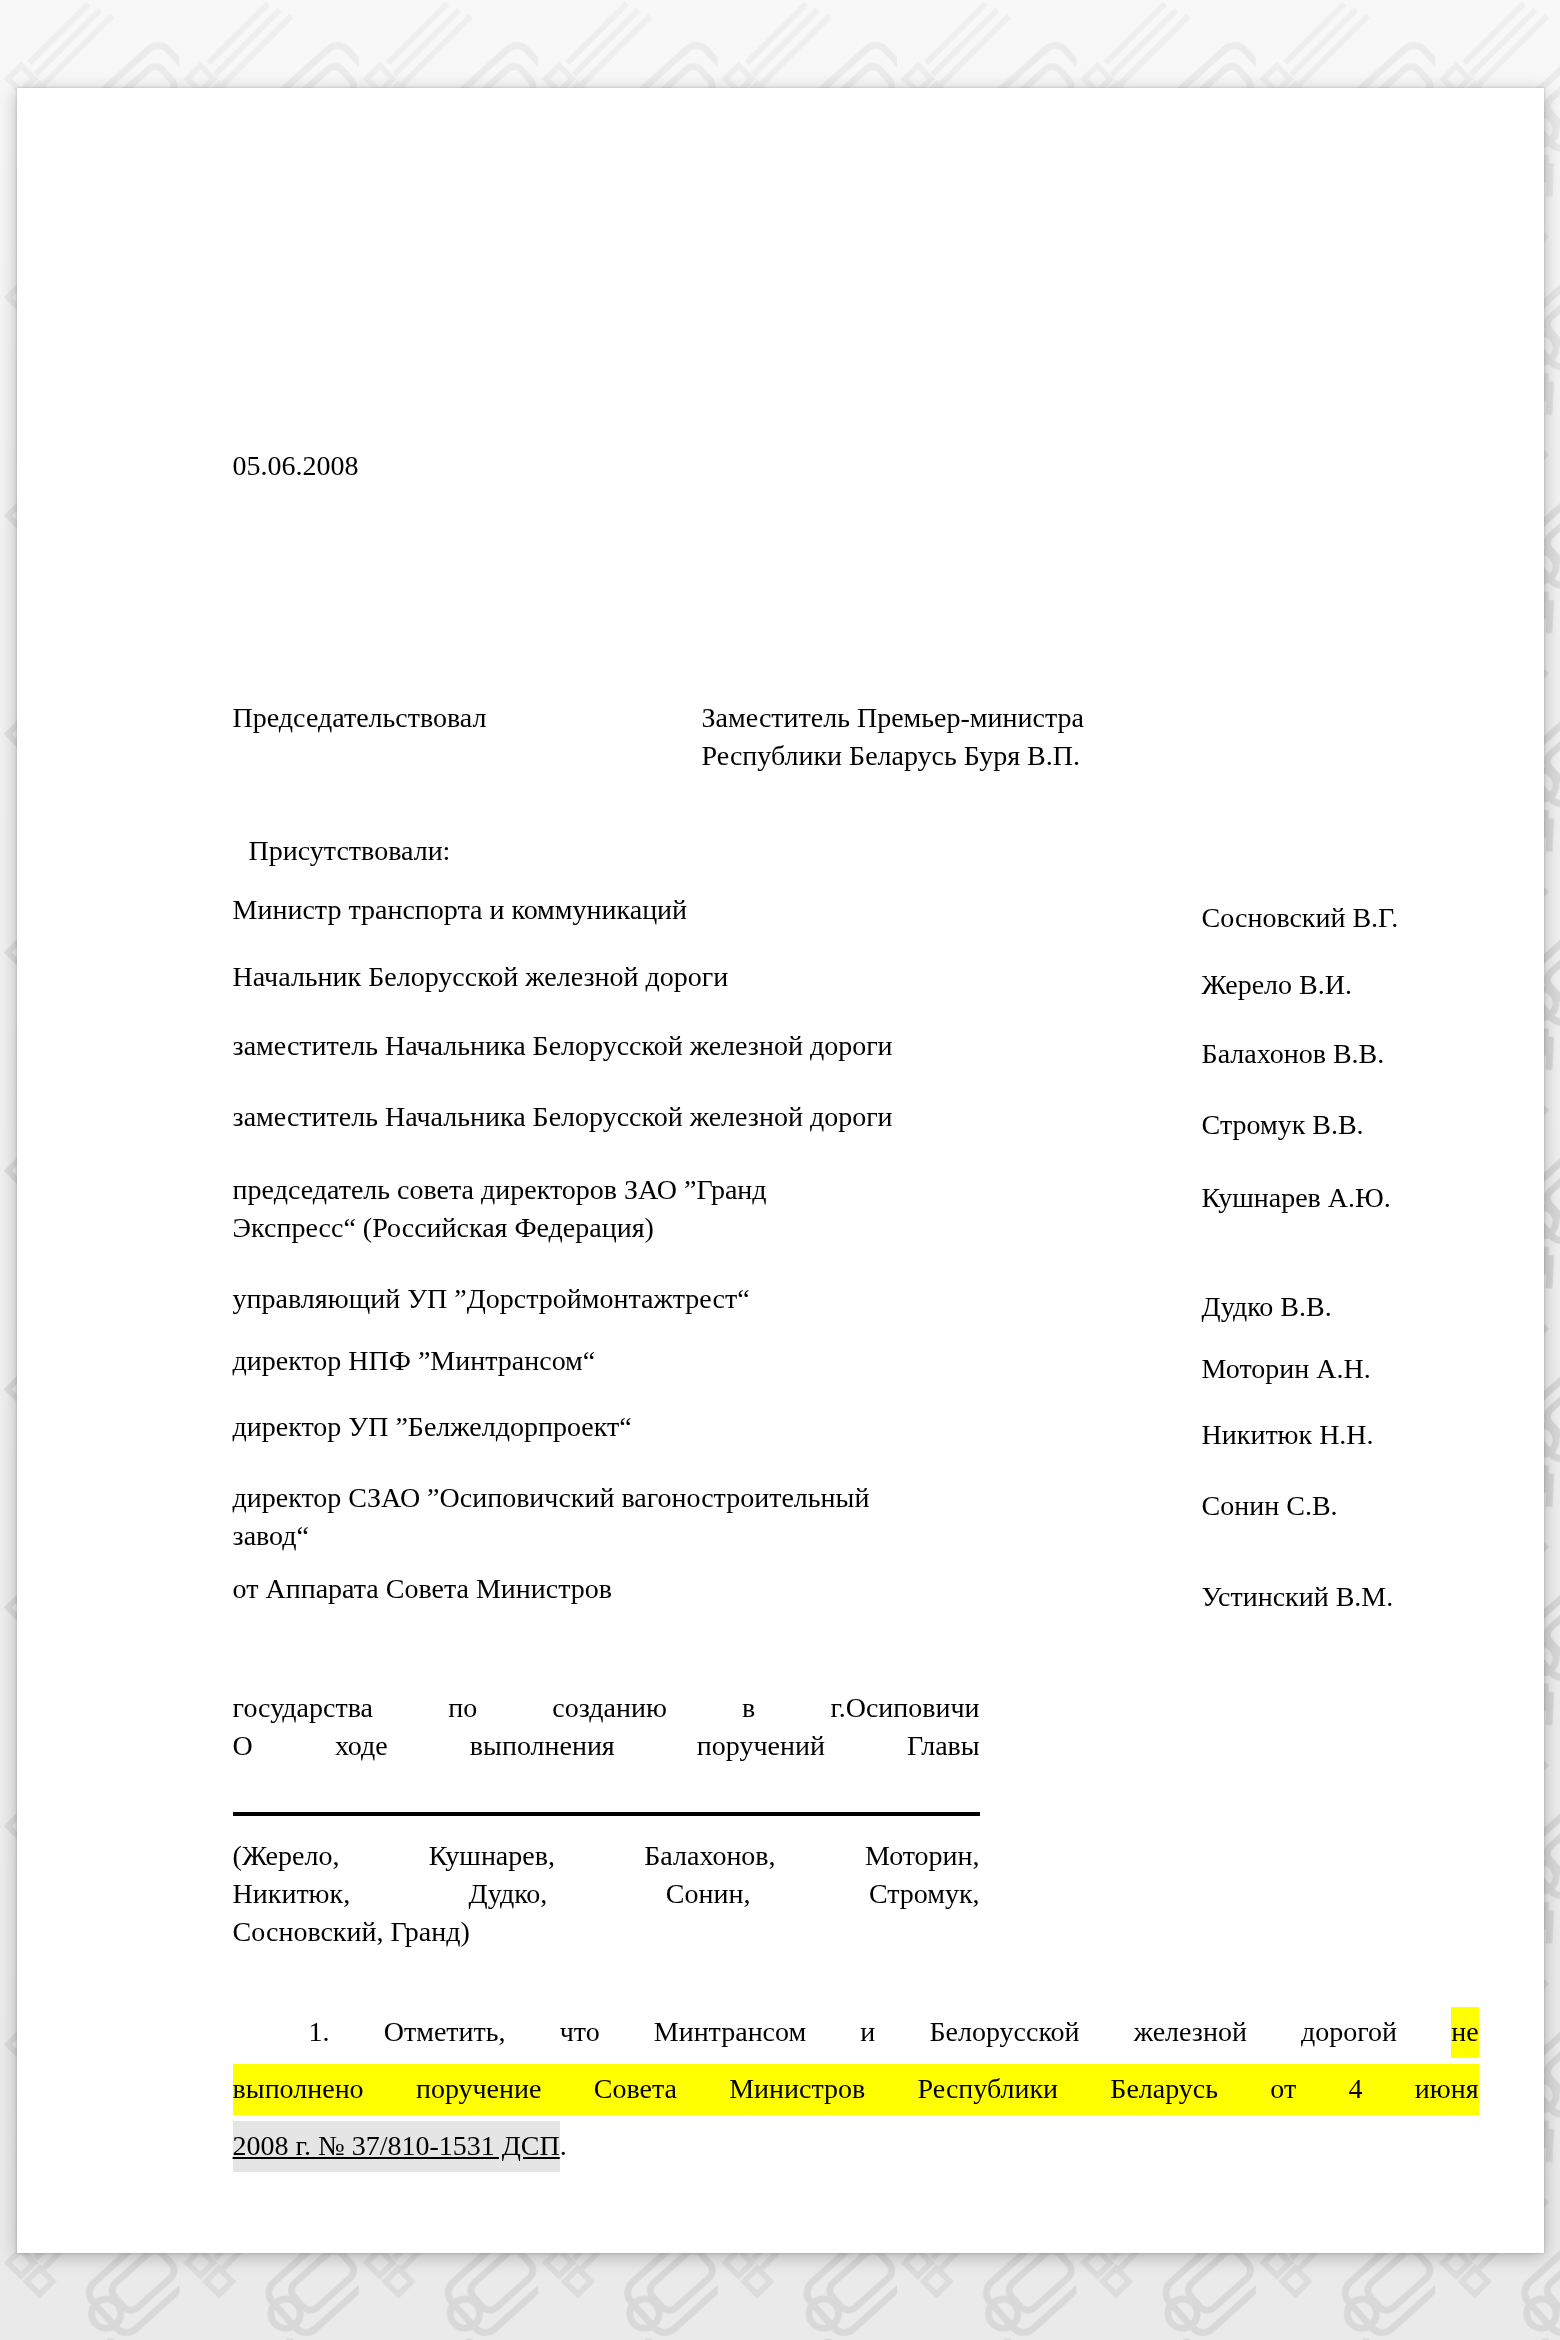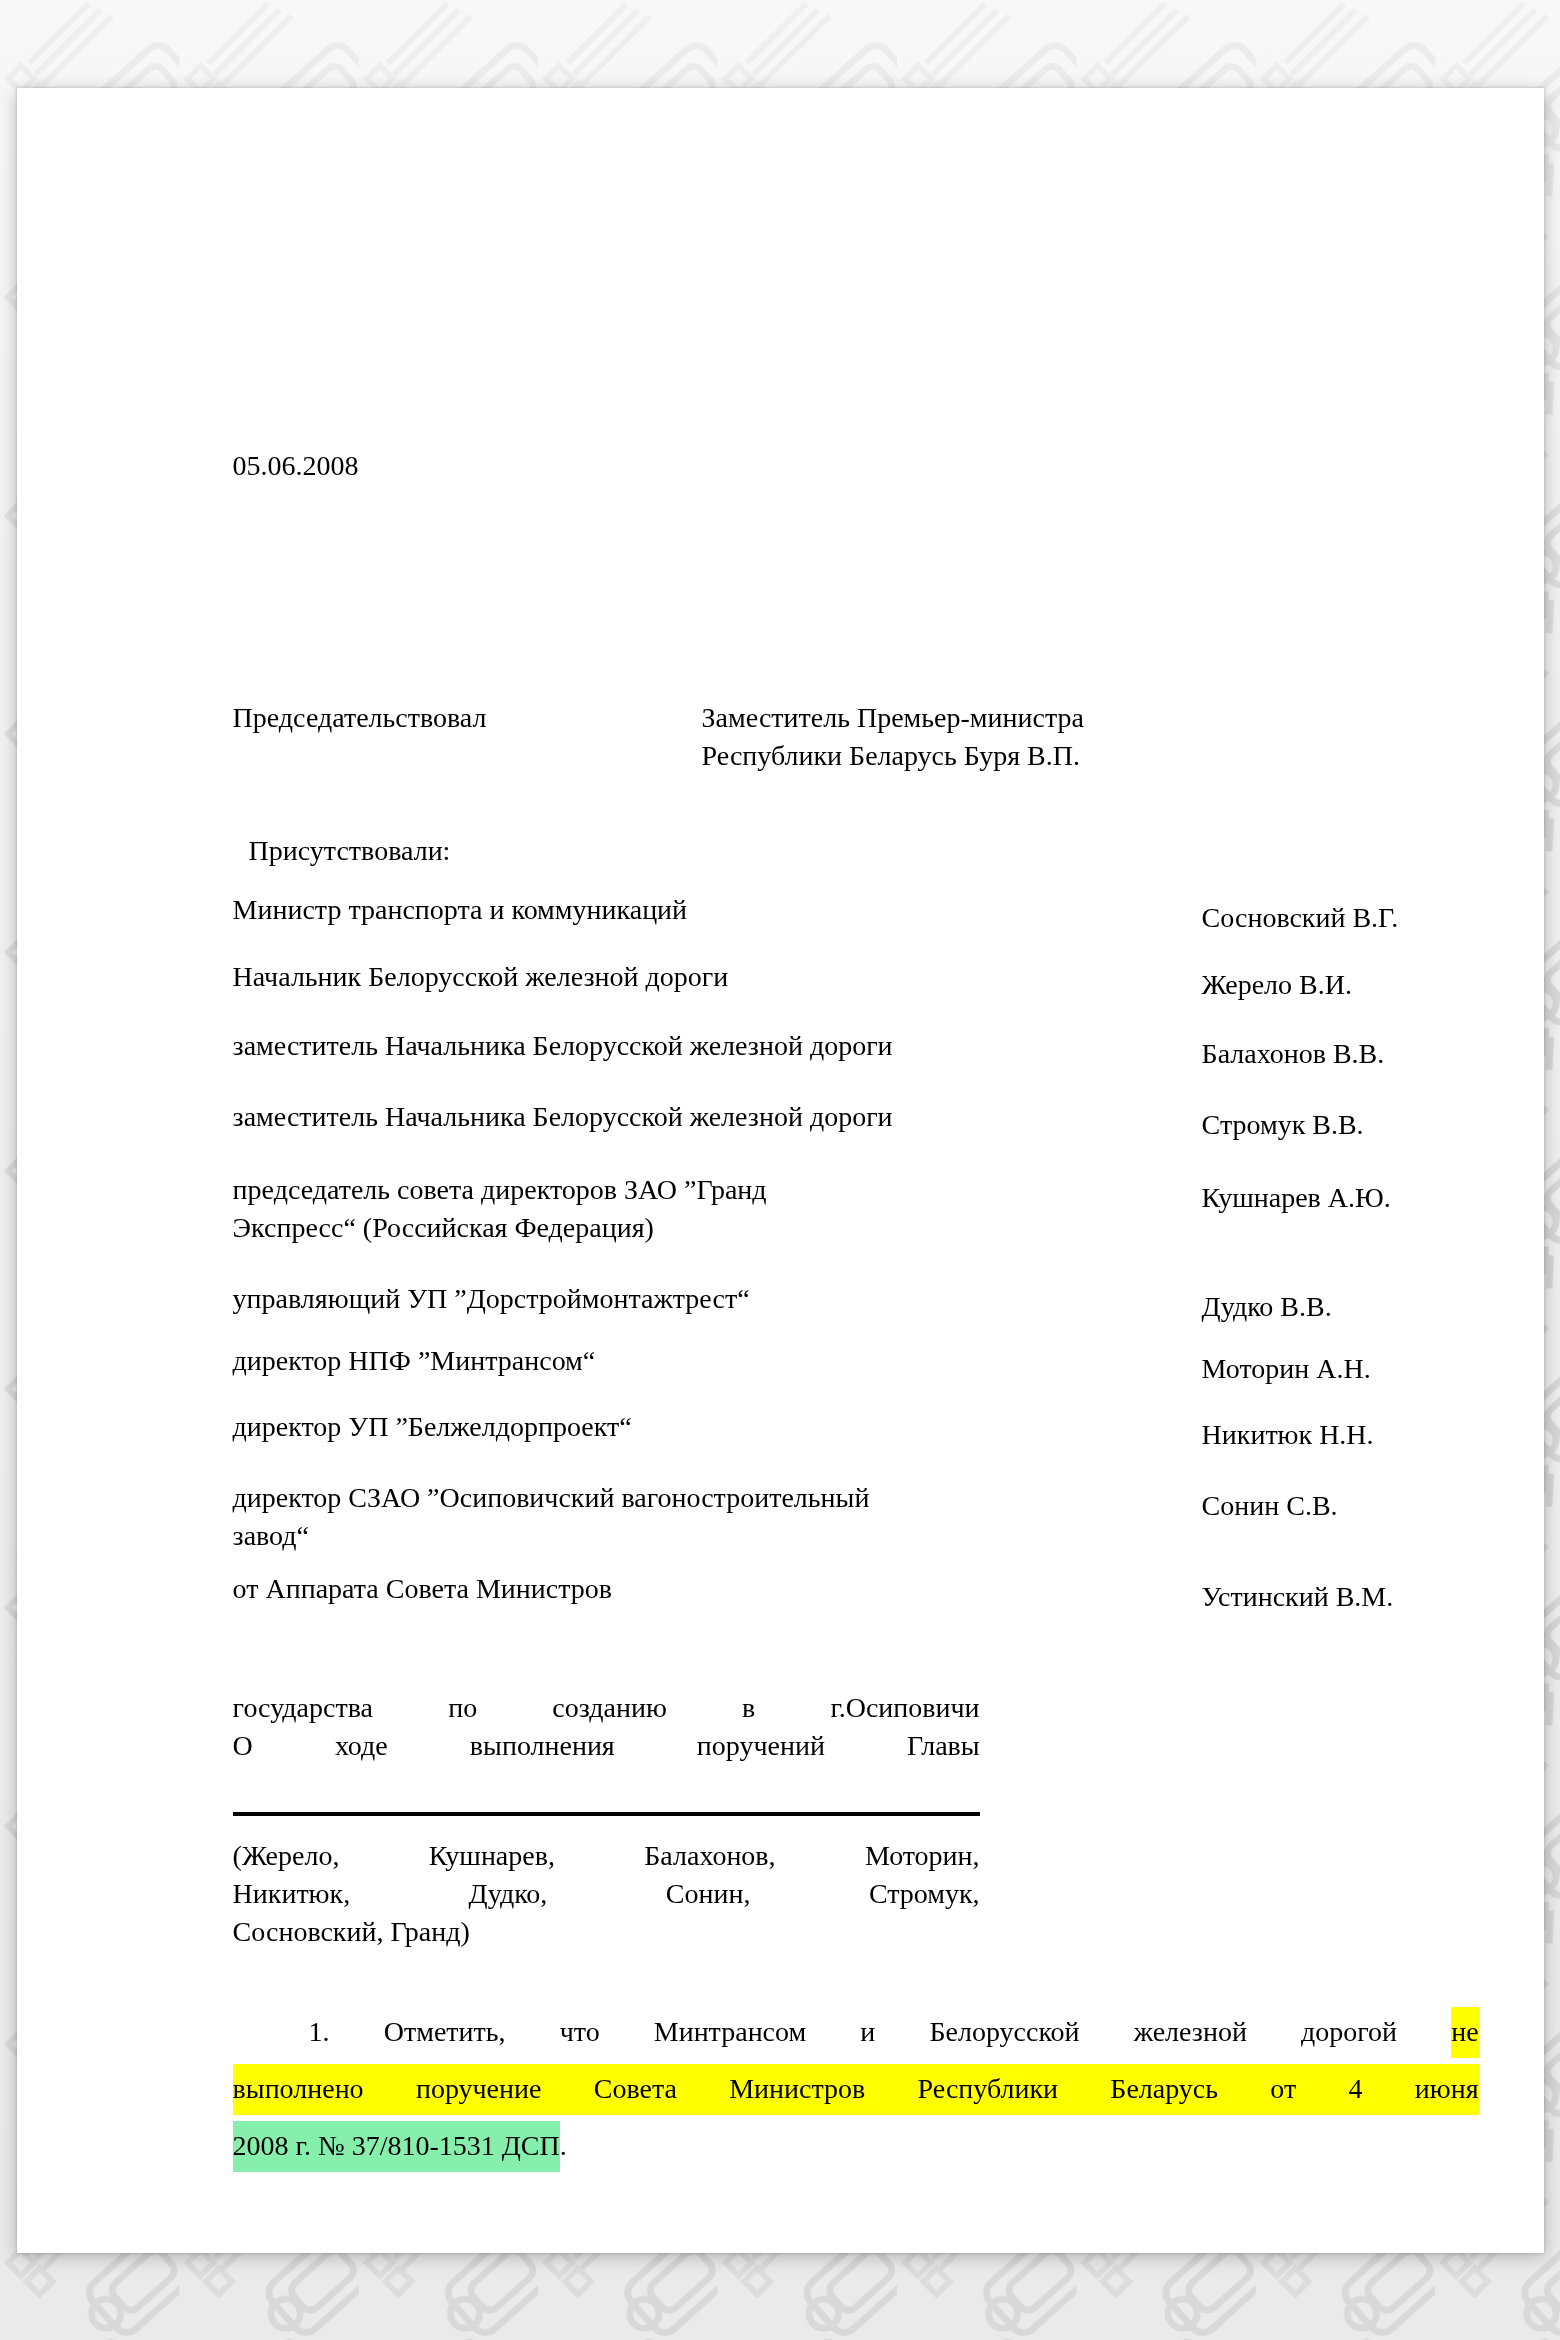--- a/index.html
+++ b/index.html
@@ -137,18 +137,18 @@
   </div>
 
   <div class="resolution">
     <div class="jline first">
       <span>1. Отметить, что Минтрансом и Белорусской железной дорогой </span><span class="hl" style="background: rgb(255, 255, 0); margin-top: 8px;">не</span>
     </div>
     <div class="jline">
       <span class="hl" style="background: rgb(255, 255, 0);">выполнено поручение Совета Министров Республики Беларусь от 4 июня</span>
     </div>
     <div>
-      <span class="hl" style="background: #86efac;">2008 г. № 37/810-1531 ДСП</span><span>.</span>
+      <span class="hl" style="background: #e5e5e5; text-decoration: underline;">2008 г. № 37/810-1531 ДСП</span><span>.</span>
     </div>
   </div>
 
 </div>
 
 
 </body></html>

